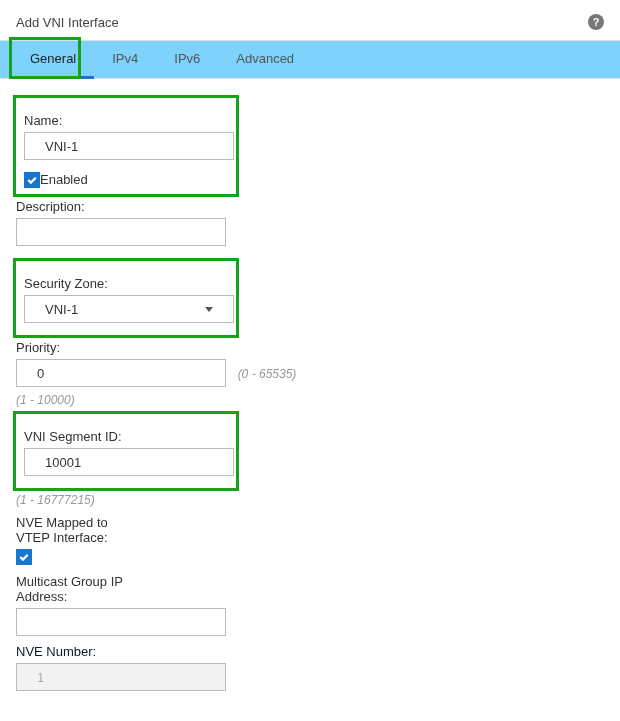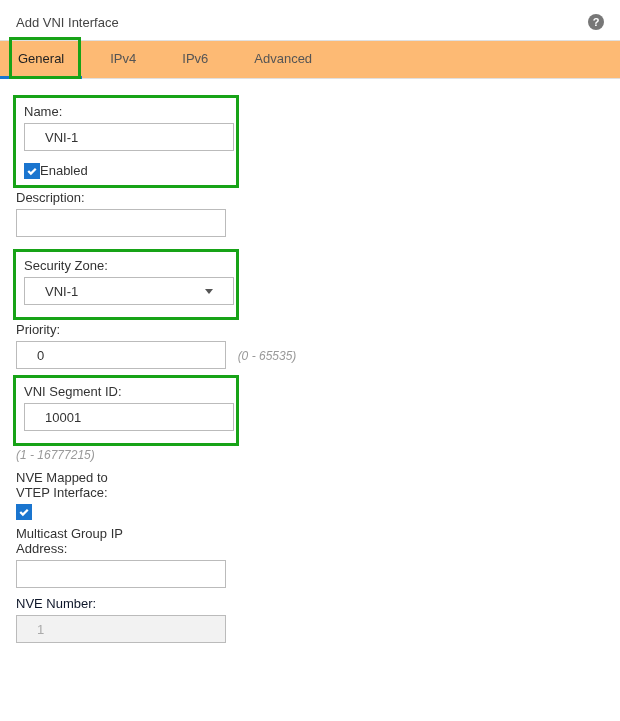--- a/index.html
+++ b/index.html
@@ -28,42 +28,43 @@
       background: #777;
       color: #fff;
       display: flex;
       align-items: center;
       justify-content: center;
       font-size: 11px;
       font-weight: bold;
     }
     .tabs {
       display: flex;
-      background: #fdba74;
+      background: #7dd3fc;
       border-top: 1px solid #e0e0e0;
       border-bottom: 1px solid #e0e0e0;
-      gap: 10px;
+      padding-left: 12px;
     }
     .tab {
       padding: 10px 18px;
       font-size: 13px;
       color: #555;
       cursor: pointer;
       border-bottom: 3px solid transparent;
       margin-bottom: -1px;
     }
     .tab.active {
       border-bottom: 3px solid #1a75cf;
       color: #222;
     }
     .form-body {
       padding: 16px 16px 20px 16px;
     }
     .form-group {
       margin-bottom: 6px;
+      margin-top: 9px;
     }
     .highlight {
       border: 3px solid #17a317;
       padding: 6px 8px;
       margin-left: -3px;
       display: inline-block;
     }
     .form-label {
       display: block;
       margin-bottom: 4px;
@@ -193,20 +194,21 @@
       </div>
     </div>
   </div>
 
   <div class="form-group" style="margin-top:2px;">
     <label class="form-label">Priority:</label>
     <input class="text-input" type="text" value="0" style="">
     <span class="hint hint-inline">(0 - 65535)</span>
   </div>
 
+  <div class="hint hint-below">(1 - 10000)</div>
 
   <div class="highlight group1">
     <div class="form-group">
       <label class="form-label">VNI Segment ID:</label>
       <input class="text-input" type="text" value="10001" style="">
     </div>
   </div>
   <div class="hint hint-below">(1 - 16777215)</div>
 
   <div class="form-group" style="margin-top:8px;">

